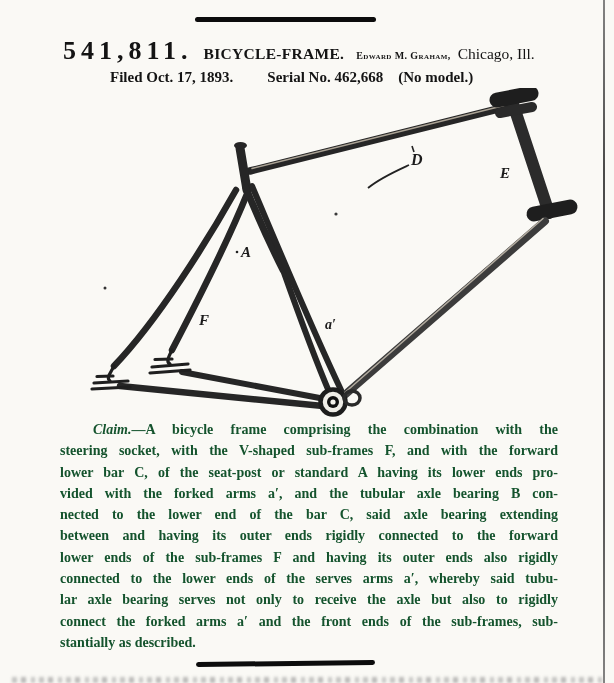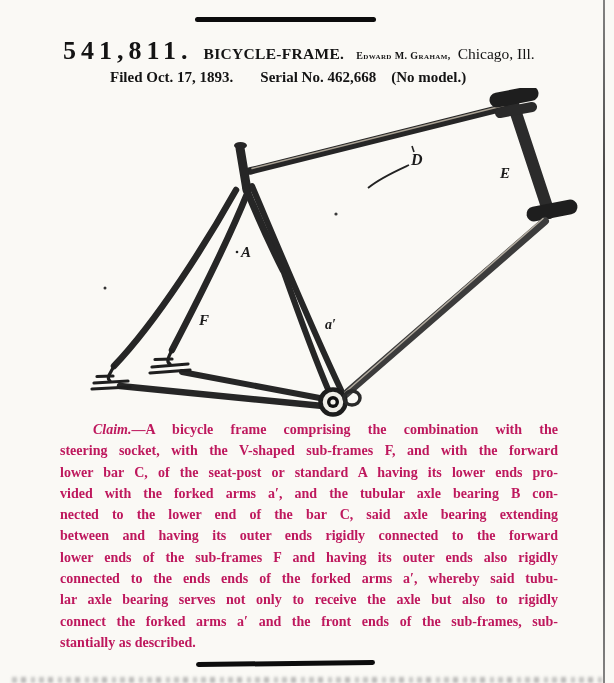--- a/index.html
+++ b/index.html
@@ -24,30 +24,30 @@
     opacity:.8;
   }
   
   .header { position:absolute; left:63px; top:36px; width:535px; }
   .h-line1 { display:flex; align-items:baseline; white-space:nowrap;text-align:right; }
   .patent-number { font-size:26px; font-weight:700; letter-spacing:5px; }
   .h-title { font-size:15.5px; font-weight:700; margin-left:11px; letter-spacing:.3px; }
   .h-inventor { font-size:10px; font-weight:700; font-variant:small-caps; margin-left:12px; letter-spacing:.4px; }
   .h-location { font-size:15.5px; font-weight:400; margin-left:7px; }
   .h-line2 { margin-top:3px; padding-left:47px; display:flex; font-size:15px; font-weight:700; white-space:nowrap; }
-  .h-serial { margin-left:27px; }
+  .h-serial { margin-left:34px; }
   .h-model { margin-left:15px; }
   
   .figure-svg { position:absolute; left:0; top:88px; }
   .fig-label { font-style:italic; font-weight:700; fill:#1c1c1c; font-family:"Liberation Serif","DejaVu Serif",serif; }
   
   .claim {
     position:absolute; left:60px; top:419px; width:498px;
     font-size:14px; font-weight:700; line-height:21.3px;
-    color:#be185d;
+    color:#14532d;
   }
   .cl { text-align:justify; text-align-last:justify; }
   .cl.first { text-indent:33px; }
   .cl.last { text-align-last:left; }
   .claim-lead { font-style:italic; font-weight:700; }
   
   .cut-text {
     position:absolute; left:12px; top:677px; width:592px; height:6px;
     background:repeating-linear-gradient(90deg,
       #8d8d8d 0 5px, transparent 5px 9px,
@@ -140,21 +140,21 @@
   </svg>
 
   <div class="claim">
     <div class="cl first"><span class="claim-lead">Claim.</span><span>—</span><span>A bicycle frame comprising the combination with the</span></div>
     <div class="cl">steering socket, with the V-shaped sub-frames F, and with the forward</div>
     <div class="cl">lower bar C, of the seat-post or standard A having its lower ends pro-</div>
     <div class="cl">vided with the forked arms a′, and the tubular axle bearing B con-</div>
     <div class="cl">nected to the lower end of the bar C, said axle bearing extending</div>
     <div class="cl">between and having its outer ends rigidly connected to the forward</div>
     <div class="cl">lower ends of the sub-frames F and having its outer ends also rigidly</div>
-    <div class="cl">connected to the ends ends of the forked arms a′, whereby said tubu-</div>
+    <div class="cl">connected to the lower ends of the serves arms a′, whereby said tubu-</div>
     <div class="cl">lar axle bearing serves not only to receive the axle but also to rigidly</div>
     <div class="cl">connect the forked arms a′ and the front ends of the sub-frames, sub-</div>
     <div class="cl last">stantially as described.</div>
   </div>
 
   <div class="rule-bottom"></div>
   <div class="cut-text"></div>
 
 </div>
 

